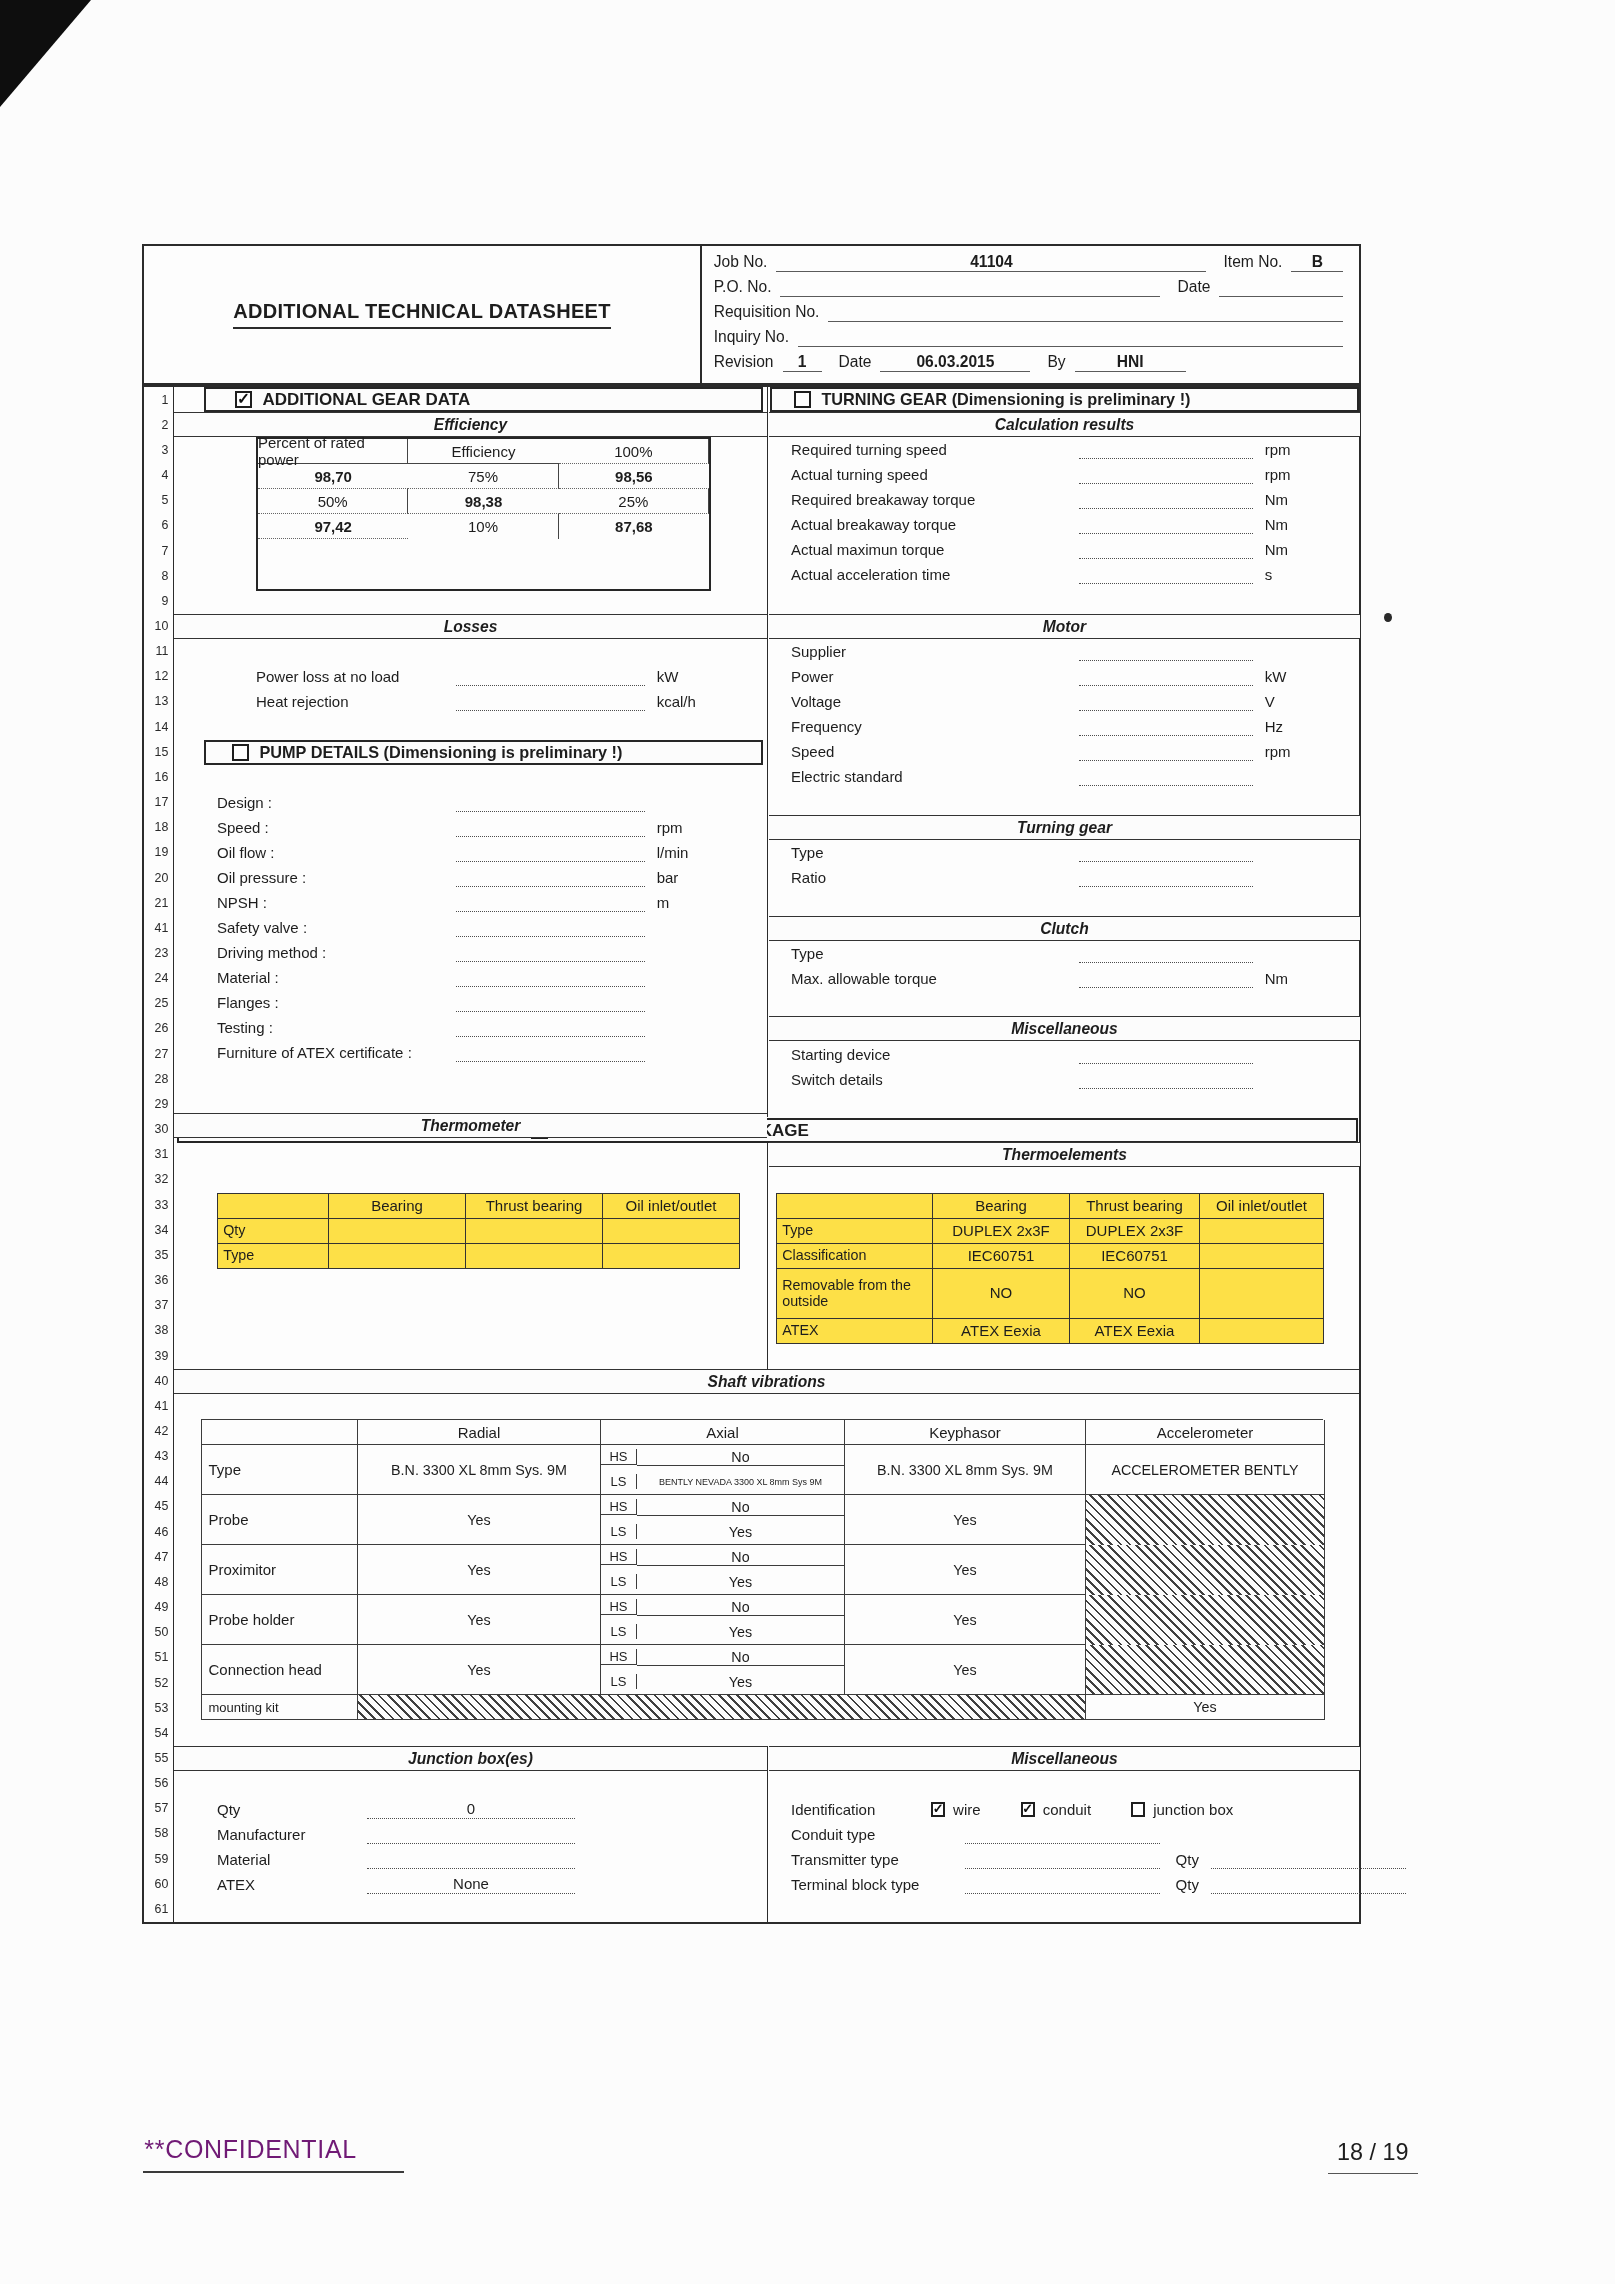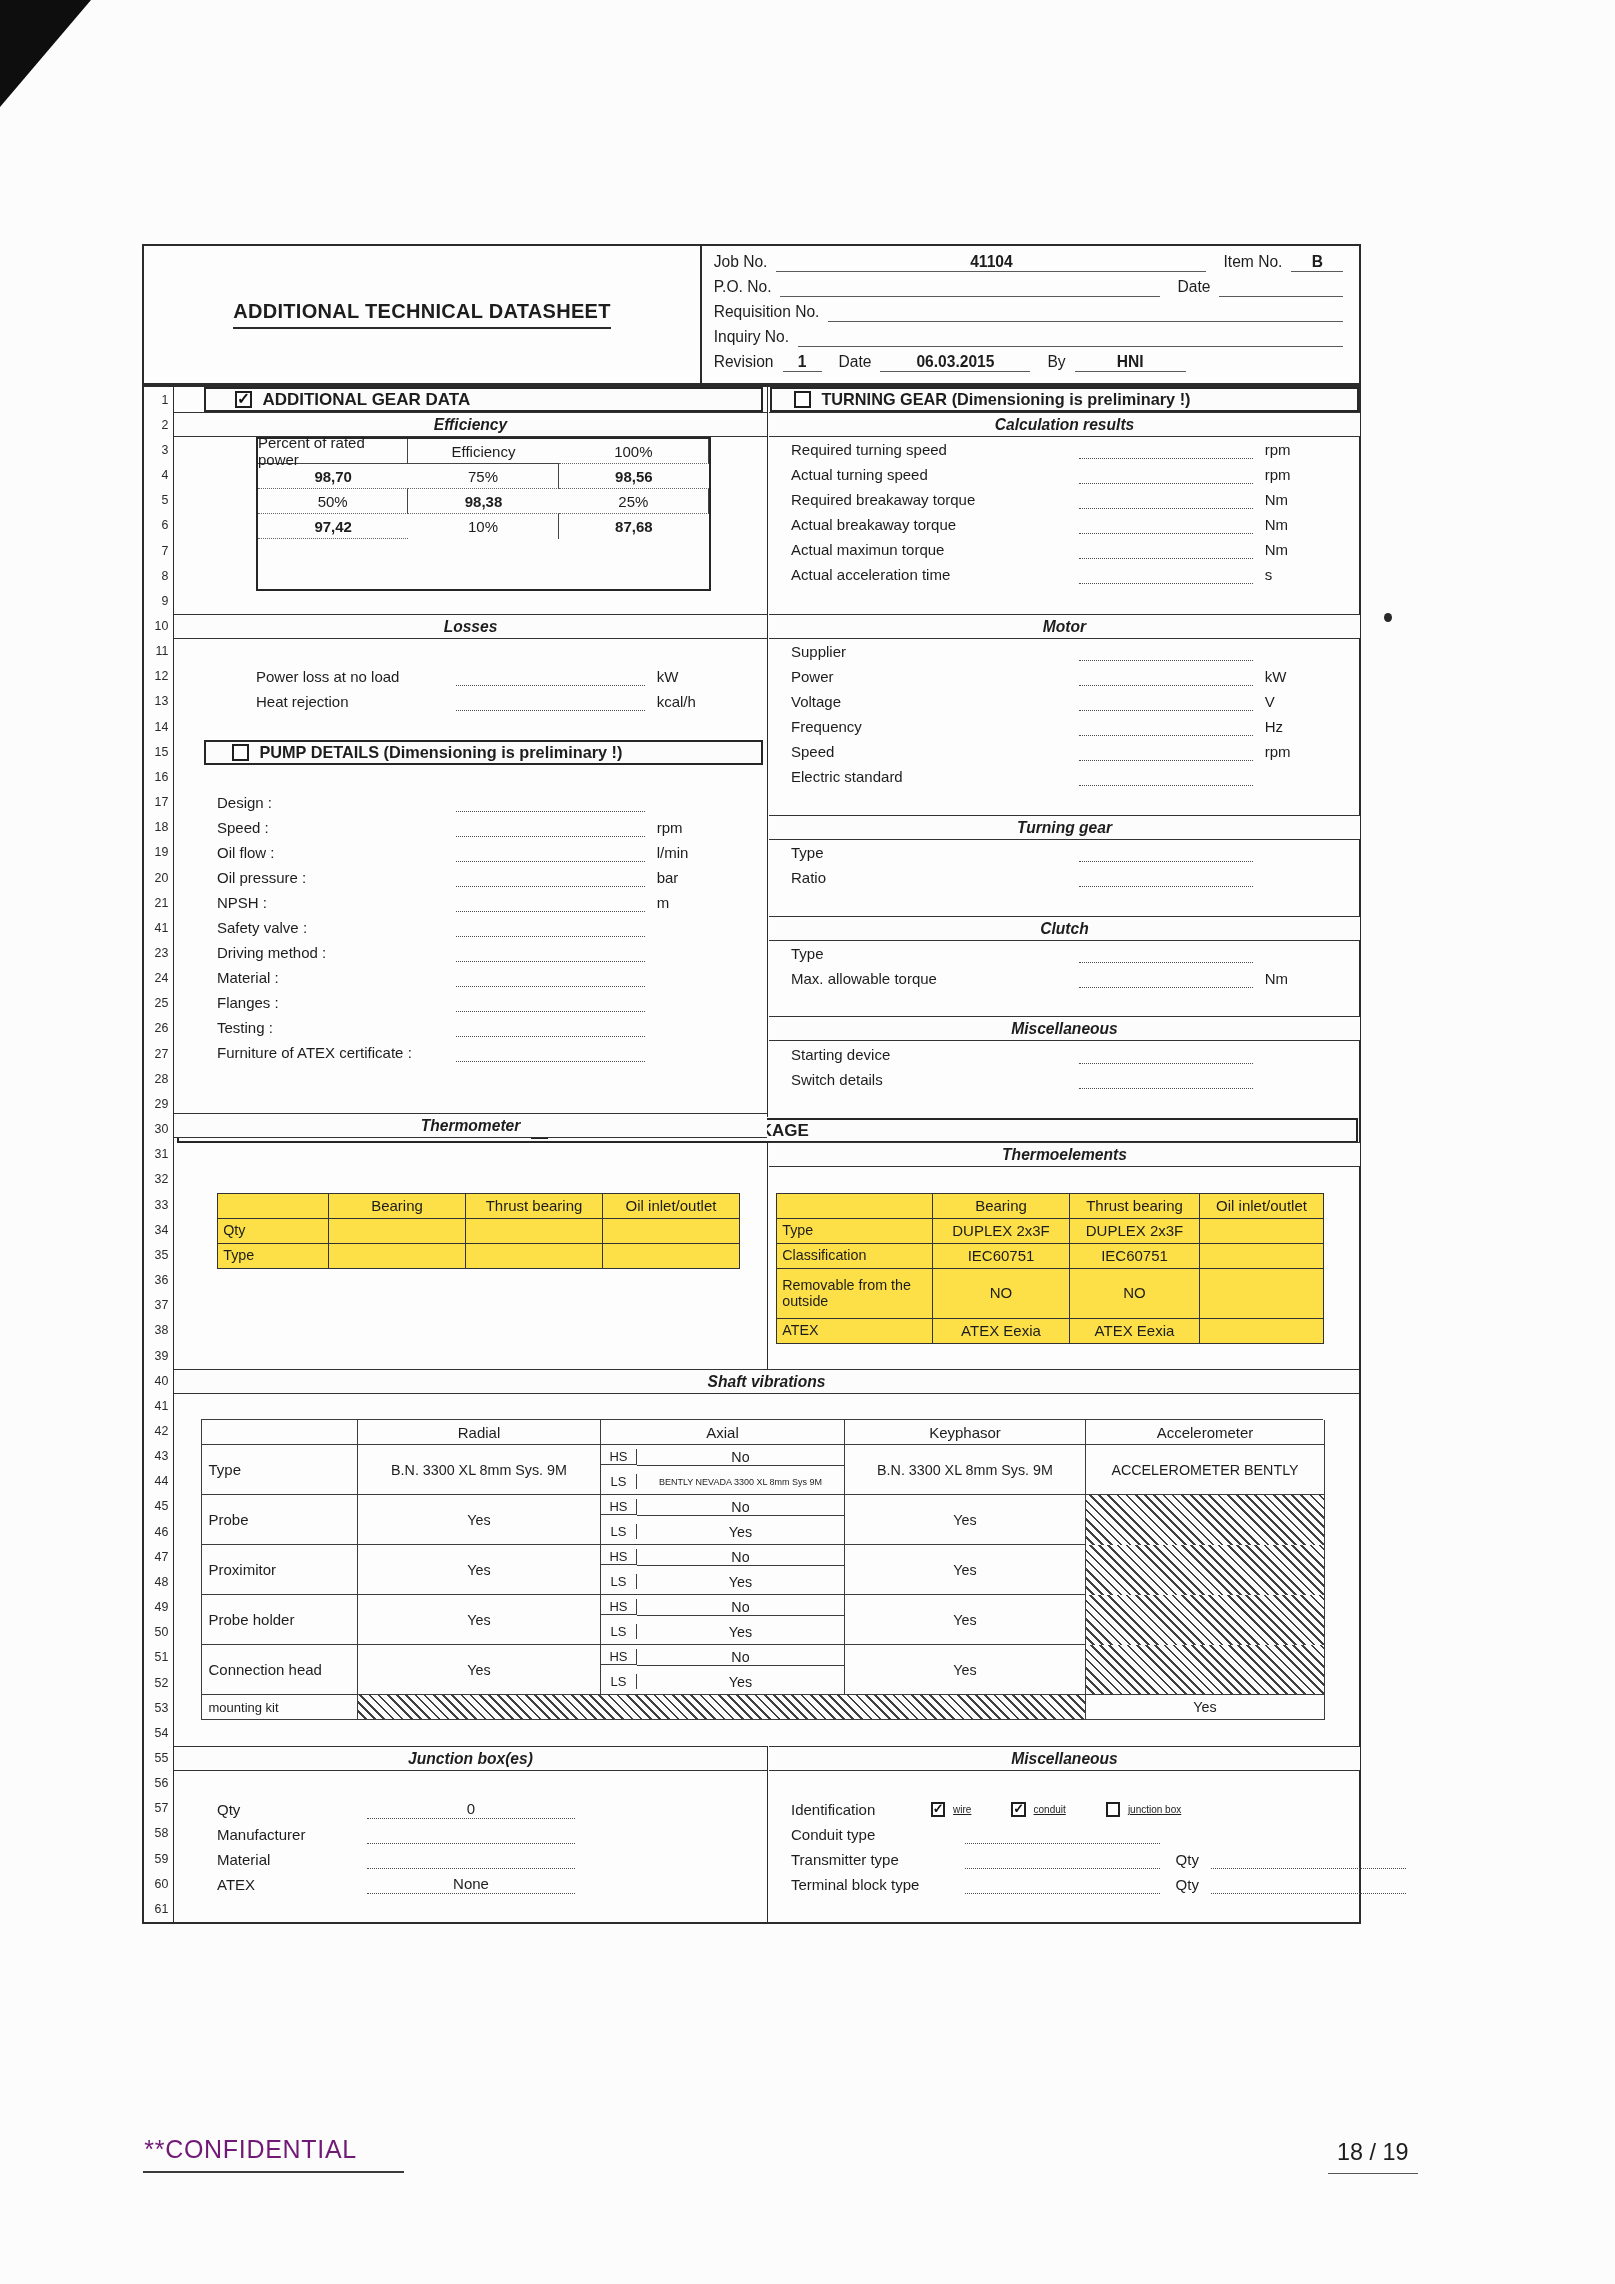--- a/index.html
+++ b/index.html
@@ -78,21 +78,21 @@
   .pump-fields .f-line { width:189px; }
   .junction-fields { padding-left:43px; }
   .junction-fields .f-label { width:150px; }
   .junction-fields .f-line { width:208px; }
   .misc2-rows { padding-left:22px; }
   .misc2-rows .f-label { width:174px; }
   .misc2-rows .f-line { width:195px; }
   .ident-row .f-label.ident { width:140px; }
   .ident-options { display:flex; gap:40px; align-items:center; }
   .cb-group { display:flex; gap:7.8px; align-items:center; }
-  .cb-label { font-size:10px; white-space:nowrap;text-decoration:underline; }
+  .cb-label { font-size:15px; white-space:nowrap; }
 
   
   .eff-table { position:absolute; display:grid; grid-template-columns:1fr 1fr 1fr;
                grid-template-rows:repeat(6,25px); border:2px solid #262626;
                font-size:15px; background:#fdfdfd; }
   .ec { border-right:1.3px solid #444; border-bottom:1.3px dotted #666;
         display:flex; align-items:center; justify-content:center; }
   .ec.r { border-right:none; }
   .ec.head { border-bottom:1.3px solid #444; }
   .ec.val { font-weight:bold; }

